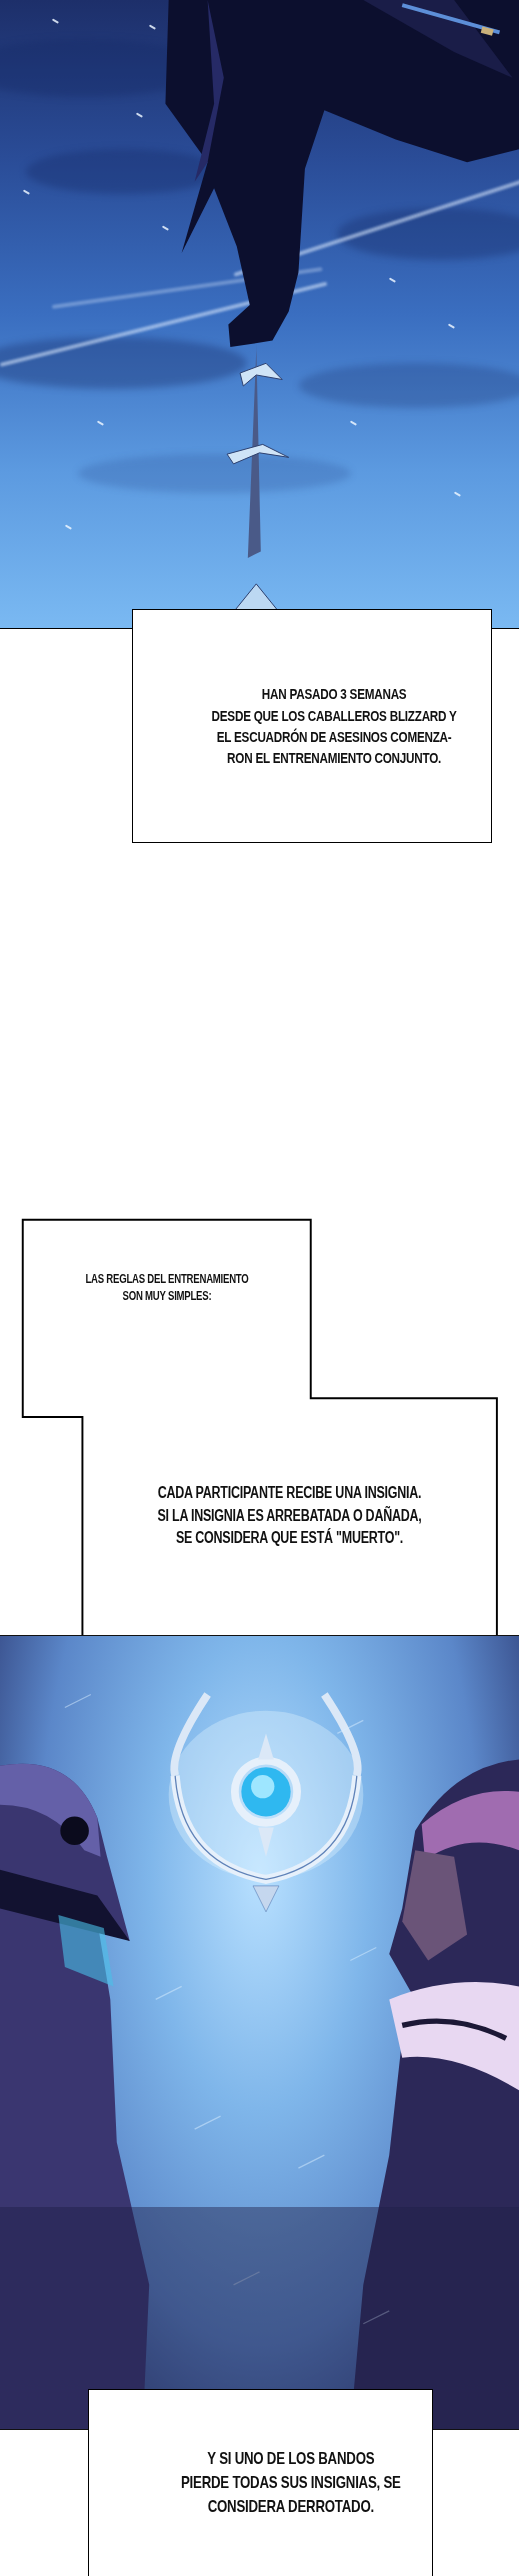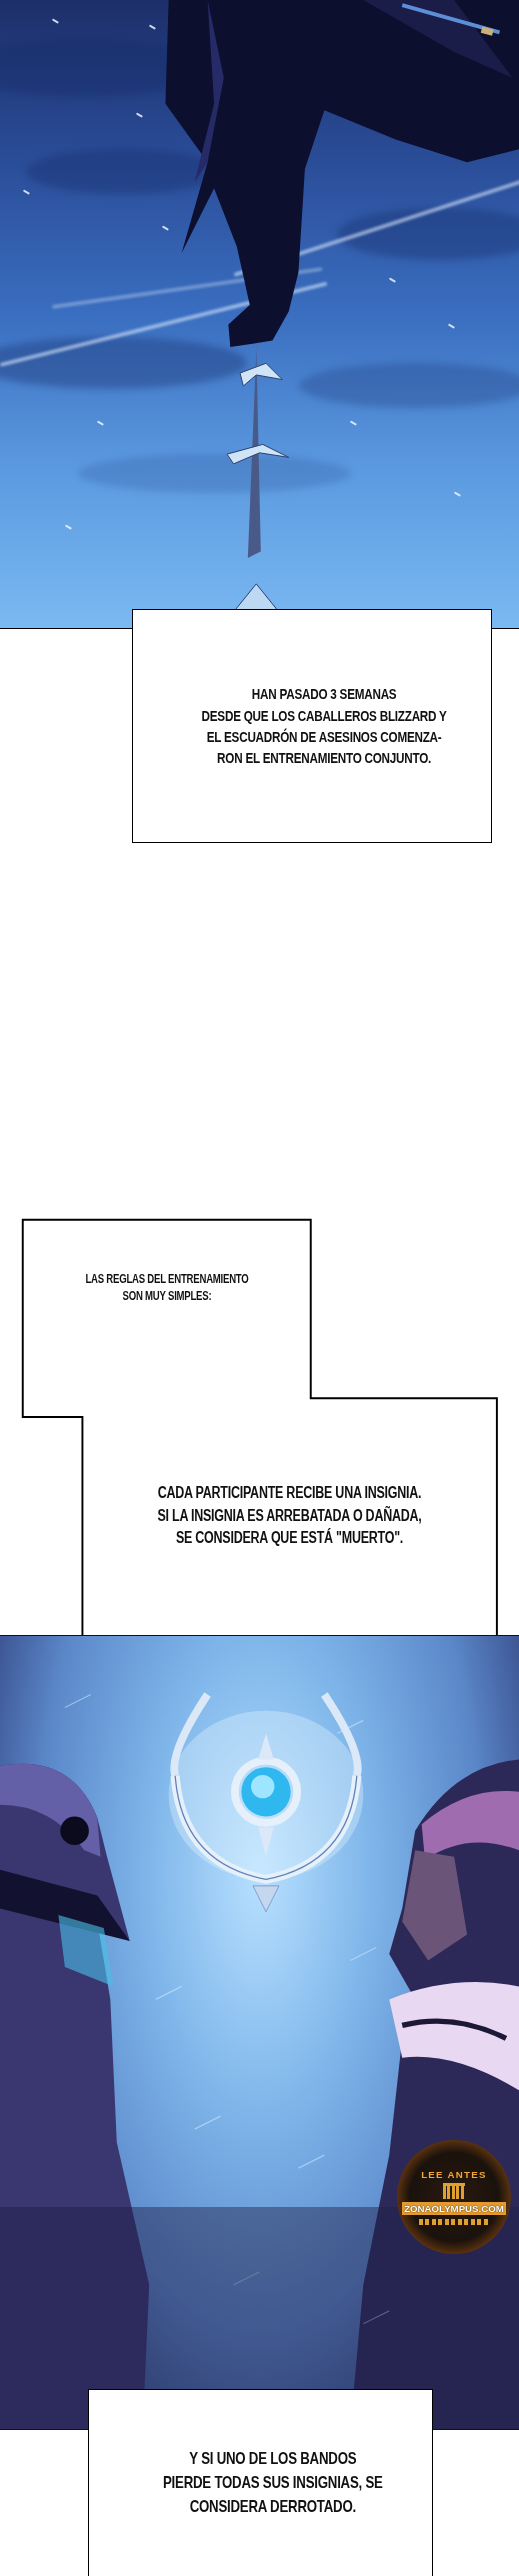--- a/index.html
+++ b/index.html
@@ -6,21 +6,21 @@
   body{width:519px;height:2576px;position:relative;overflow:hidden;font-family:"Liberation Sans Narrow","Liberation Sans",sans-serif;}
   .abs{position:absolute;}
   
   #panel-sky{left:0;top:0;width:519px;height:628px;overflow:hidden;
     background:linear-gradient(180deg,#1d2f6a 0%,#2a4c97 25%,#3a6ec0 50%,#5c9ae0 75%,#7ab9f2 100%);
     border-bottom:1.9px solid #000;}
   .cloud{position:absolute;border-radius:50%;background:rgba(20,40,100,0.35);filter:blur(3.9px);}
   .streak{position:absolute;height:3.9px;border-radius:3.9px;background:rgba(220,235,255,0.55);filter:blur(1.3px);transform-origin:left center;}
   .snow{position:absolute;width:6.5px;height:1.9px;background:rgba(235,245,255,0.85);border-radius:1.9px;transform:rotate(30deg);}
   
-  .caption{position:absolute;background:#fff;border:1.9px solid #000;box-sizing:border-box;display:flex;align-items:center;justify-content:center;text-align:center;padding-left:24px;}
+  .caption{position:absolute;background:#fff;border:1.9px solid #000;box-sizing:border-box;display:flex;align-items:center;justify-content:flex-end;text-align:center;padding-left:24px;}
   .caption-text{font-family:"Liberation Sans","DejaVu Sans",sans-serif;font-weight:bold;color:#111;text-transform:uppercase;letter-spacing:-0.3px;transform:scaleX(0.78);line-height:1.42;}
   .caption-text div{white-space:nowrap;}
   
   #panel-scene{left:0;top:1635px;width:519px;height:793px;overflow:hidden;
     background:radial-gradient(ellipse at 50% 30%,#b8e0ff 0%,#7fb6ea 30%,#5b87c9 60%,#2f3f7a 85%,#1f2450 100%);
     border-top:1.9px solid #111;border-bottom:1.9px solid #111;}
   .watermark{position:absolute;border-radius:50%;background:radial-gradient(circle,#2a1a10 0%,#1a120c 55%,#6b3a10 75%,#ff9a1a 88%,rgba(255,150,30,0) 100%);display:flex;flex-direction:column;align-items:center;justify-content:center;}
   .wm-top{font-family:"Liberation Sans",sans-serif;font-weight:bold;color:#f2a634;font-size:9.7px;letter-spacing:1.3px;}
   .wm-main{font-family:"Liberation Sans",sans-serif;font-weight:bold;color:#fff;font-size:9.7px;background:#e49a2c;padding:0.6px 2.6px;margin-top:3.9px;text-shadow:0 0 1.3px #000;}
   .wm-key{width:71px;height:6.5px;margin-top:3.9px;background:repeating-linear-gradient(90deg,#e0a030 0 3.9px,transparent 3.9px 6.5px);}
@@ -127,26 +127,20 @@
       <line x1="240" y1="560" x2="280" y2="540"></line>
         <line x1="540" y1="500" x2="580" y2="480"></line>
       <line x1="300" y1="760" x2="340" y2="740"></line>
         <line x1="460" y1="820" x2="500" y2="800"></line>
       <line x1="360" y1="1000" x2="400" y2="980"></line>
         <line x1="560" y1="1060" x2="600" y2="1040"></line>
     </g>
     <rect x="0" y="880" width="800" height="342" fill="rgba(30,30,70,0.45)"></rect>
   </svg>
 
-  <div class="watermark" style="left:397px;top:504px;width:114px;height:114px;">
-    <div class="wm-top">LEE ANTES</div>
-    <div style="width:22px;height:13px;margin-top:2.6px;background:repeating-linear-gradient(90deg,#e0a030 0 2.6px,transparent 2.6px 4.5px);border-top:3.2px solid #e0a030;"></div>
-    <div class="wm-main">ZONAOLYMPUS.COM</div>
-    <div class="wm-key"></div>
-  </div>
 </div>
 
 <div class="caption" style="left:88px;top:2389px;width:345px;height:195px;align-items:flex-start;padding-top:57px;">
   <div class="caption-text" style="font-size:17px;">
     <div>Y SI UNO DE LOS BANDOS</div>
     <div>PIERDE TODAS SUS INSIGNIAS, SE</div>
     <div>CONSIDERA DERROTADO.</div>
   </div>
 </div>
 

